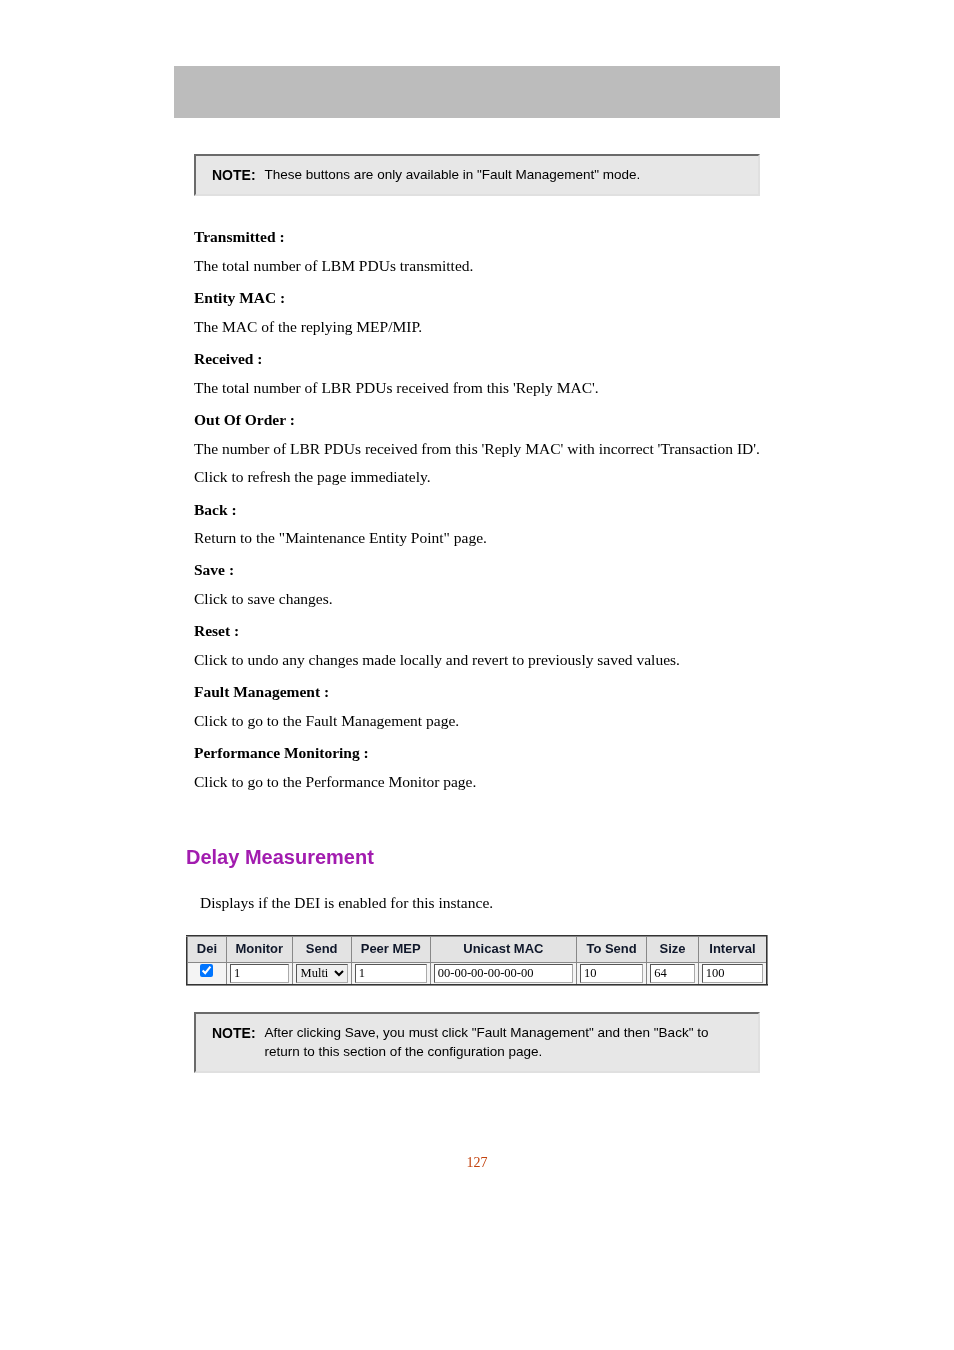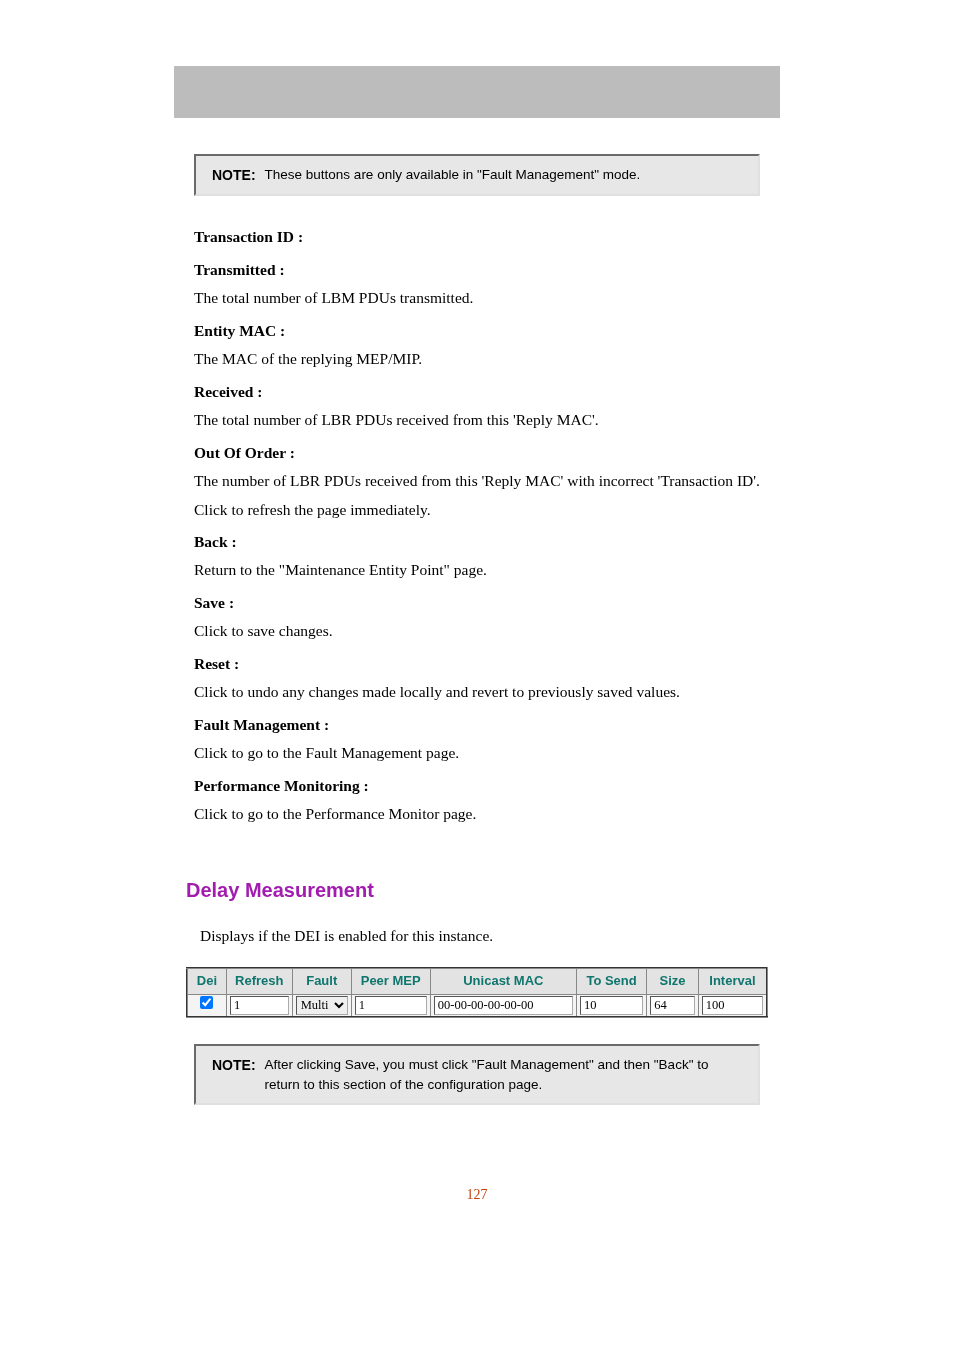--- a/index.html
+++ b/index.html
@@ -69,21 +69,21 @@
   
   .tbl-wrap { margin: 0 12px; }
   table.cfg {
     border-collapse: collapse;
     width: 100%;
     border: 2px outset #888;
     background: #fff;
   }
   table.cfg th {
     background: #e3e3e3;
-    color: #0f766e;
+    color: #0f172a;
     font-weight: bold;
     font-size: 13px;
     text-align: center;
     border: 1px solid #888;
     padding: 3px 4px;
     vertical-align: middle;
   }
   table.cfg td {
     border: 1px solid #888;
     padding: 1px 3px;
@@ -131,21 +131,20 @@
   <div class="top-band"></div>
 
   <div class="note">
     <div class="note-inner">
       <span class="note-label">NOTE:</span>
       <span class="note-text">These buttons are only available in "Fault Management" mode.</span>
     </div>
   </div>
 
   <div class="dl">
-    <div class="dt">Transaction ID :</div>
 
     <div class="dt">Transmitted :</div>
     <div class="dd">The total number of LBM PDUs transmitted.</div>
 
     <div class="dt">Entity MAC :</div>
     <div class="dd">The MAC of the replying MEP/MIP.</div>
 
     <div class="dt">Received :</div>
     <div class="dd">The total number of LBR PDUs received from this 'Reply MAC'.</div>
 
@@ -171,22 +170,22 @@
   </div>
 
   <div class="section-h">Delay Measurement</div>
   <div class="section-sub">Displays if the DEI is enabled for this instance.</div>
 
   <div class="tbl-wrap">
     <table class="cfg">
       <thead>
         <tr>
           <th style="width:42px">Dei</th>
-          <th style="width:68px">Refresh</th>
-          <th style="width:64px">Fault</th>
+          <th style="width:68px">Monitor</th>
+          <th style="width:64px">Send</th>
           <th style="width:90px">Peer MEP</th>
           <th style="width:170px">Unicast MAC</th>
           <th style="width:78px">To Send</th>
           <th style="width:56px">Size</th>
           <th style="width:72px">Interval</th>
         </tr>
       </thead>
       <tbody>
         <tr>
           <td class="center">

